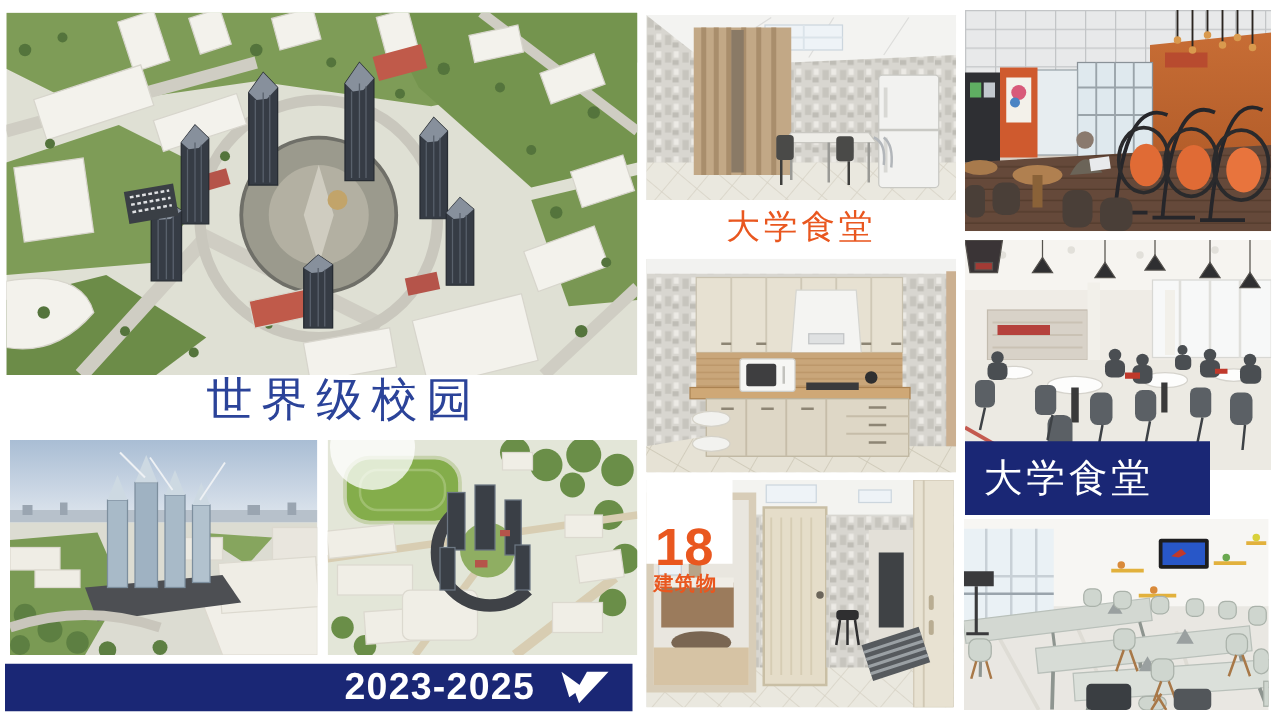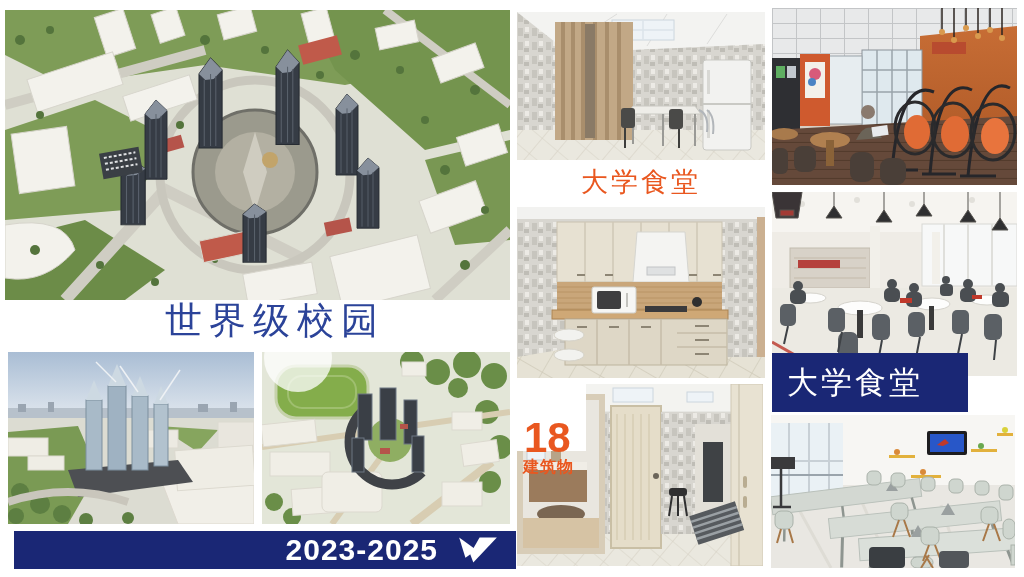--- a/index.html
+++ b/index.html
@@ -5,21 +5,21 @@
   html,body{margin:0;padding:0;background:#fff;}
   .page{position:relative;width:1024px;height:577px;background:#fff;overflow:hidden;
         font-family:"Liberation Sans",sans-serif;}
   .ph{position:absolute;overflow:hidden;z-index:1;}
   .ph svg{display:block;width:100%;height:100%;}
   .cn-serif{font-family:"DejaVu Serif","Liberation Serif",serif;}
 
   .campus-caption{position:absolute;left:0;top:297px;width:516px;height:52px;z-index:2;
       text-align:center;text-indent:34px;font-size:37px;letter-spacing:7px;
       color:var(--heading_blue);line-height:52px;font-family:Liberation Mono, monospace;}
-  .years-banner{position:absolute;left:14px;top:531px;width:502px;height:38px;z-index:3;
+  .years-banner{position:absolute;left:4px;top:531px;width:502px;height:38px;z-index:3;
       background:var(--navy);display:flex;align-items:center;justify-content:flex-end;
       gap:18px;padding-right:16px;box-sizing:border-box;}
   .years-text{color:var(--banner_text);font-weight:bold;font-size:30px;letter-spacing:1px;}
   .dorm-caption{position:absolute;left:517px;top:158px;width:248px;height:48px;z-index:2;
       text-align:center;line-height:48px;font-size:27px;letter-spacing:3px;color:var(--orange);}
   .count-box{position:absolute;left:517px;top:384px;width:69px;height:67px;z-index:3;
       background:#fff;color:var(--orange);}
   .count-num{font-size:42px;font-weight:800;line-height:38px;padding:3px 0 0 7px;margin-top:32px;}
   .count-label{font-size:16px;font-weight:700;padding-left:6px;letter-spacing:1px;}
   .canteen-banner{position:absolute;left:772px;top:353px;width:196px;height:59px;z-index:3;

